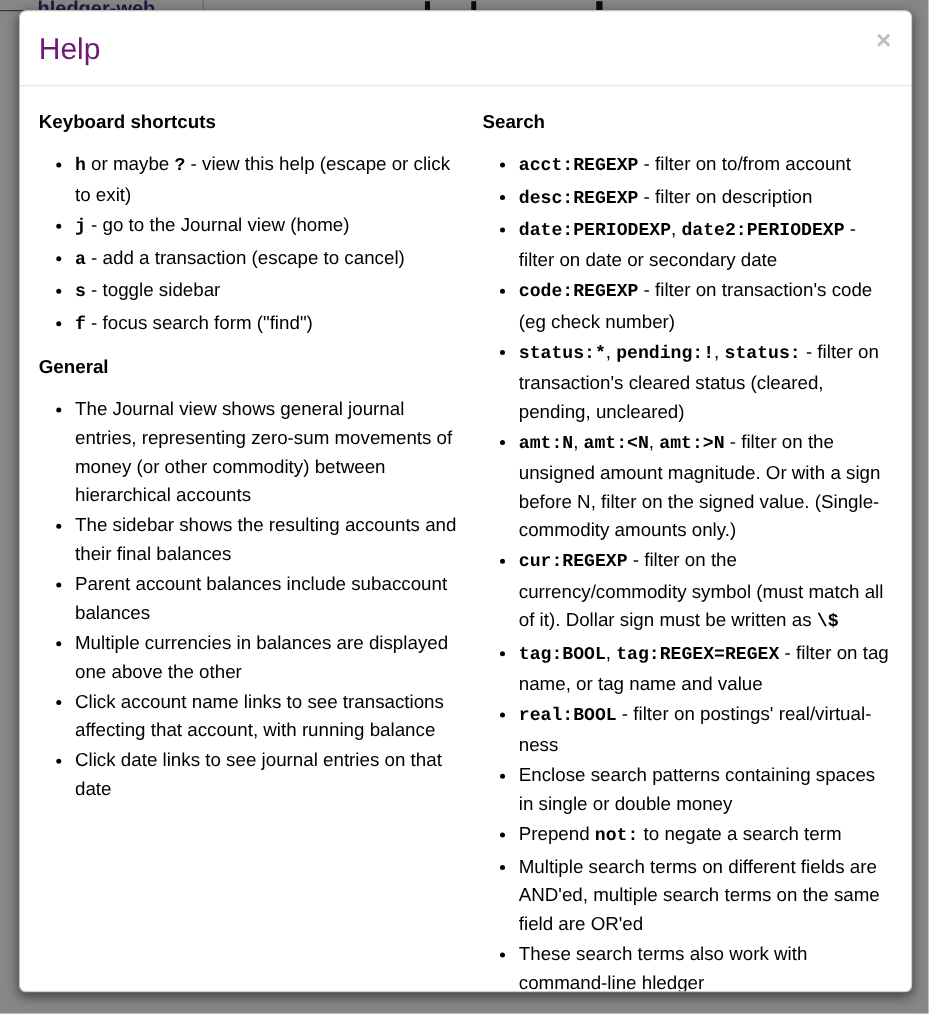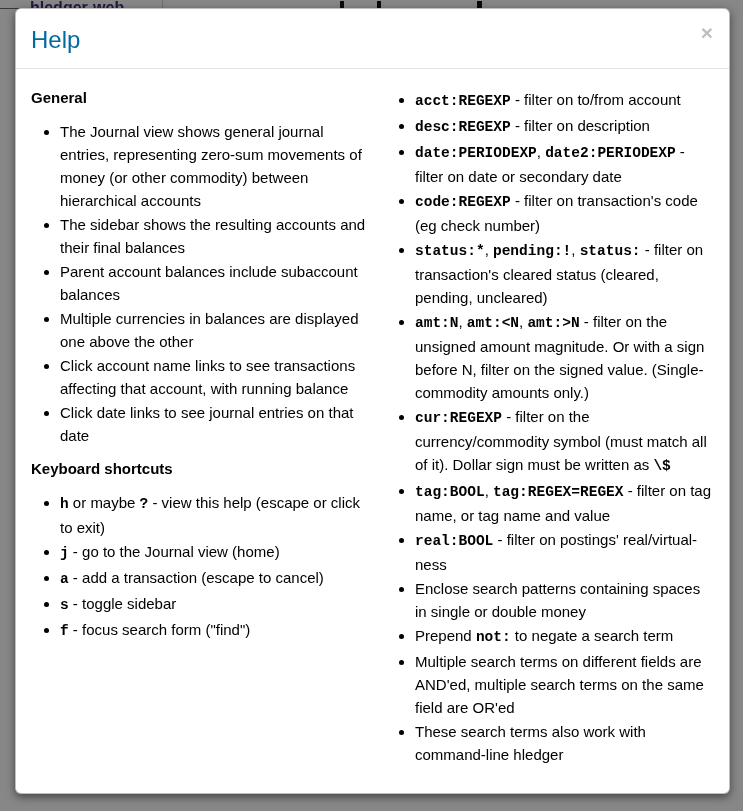--- a/index.html
+++ b/index.html
@@ -58,21 +58,21 @@
   }
   .modal-header {
     position: relative;
     padding: 15px 15px 13px 15px;
     border-bottom: 1px solid #e5e5e5;
   }
   .modal-title {
     font-size: 24px;
     font-weight: 400;
     line-height: 31px;
-    color: #0369a1;
+    color: #701a75;
   }
   .close-btn {
     position: absolute; right: 16px; top: 13px;
     background: none; border: none; cursor: pointer;
     font-family: "Liberation Sans", sans-serif;
     font-size: 21px; font-weight: bold; line-height: 21px;
     color: #bfbfbf;
   }
   .modal-body {
     display: flex;
@@ -120,43 +120,44 @@
 <div class="overlay"></div>
 
 <div class="modal">
   <div class="modal-header">
     <button class="close-btn">×</button>
     <h3 class="modal-title">Help</h3>
   </div>
   <div class="modal-body">
     <div class="help-col left">
       <div class="section">
+        <h4 class="section-heading">Keyboard shortcuts</h4>
+        <ul>
+            <li><span class="code">h</span><span> or maybe </span><span class="code">?</span><span> - view this help (escape or click to exit)</span></li>
+            <li><span class="code">j</span><span> - go to the Journal view (home)</span></li>
+            <li><span class="code">a</span><span> - add a transaction (escape to cancel)</span></li>
+            <li><span class="code">s</span><span> - toggle sidebar</span></li>
+            <li><span class="code">f</span><span> - focus search form ("find")</span></li>
+          </ul>
+      </div>
+      <div class="section">
         <h4 class="section-heading">General</h4>
         <ul>
             <li><span>The Journal view shows general journal entries, representing zero-sum movements of money (or other commodity) between hierarchical accounts</span></li>
             <li><span>The sidebar shows the resulting accounts and their final balances</span></li>
             <li><span>Parent account balances include subaccount balances</span></li>
             <li><span>Multiple currencies in balances are displayed one above the other</span></li>
             <li><span>Click account name links to see transactions affecting that account, with running balance</span></li>
             <li><span>Click date links to see journal entries on that date</span></li>
           </ul>
       </div>
-      <div class="section">
-        <h4 class="section-heading">Keyboard shortcuts</h4>
-        <ul>
-            <li><span class="code">h</span><span> or maybe </span><span class="code">?</span><span> - view this help (escape or click to exit)</span></li>
-            <li><span class="code">j</span><span> - go to the Journal view (home)</span></li>
-            <li><span class="code">a</span><span> - add a transaction (escape to cancel)</span></li>
-            <li><span class="code">s</span><span> - toggle sidebar</span></li>
-            <li><span class="code">f</span><span> - focus search form ("find")</span></li>
-          </ul>
-      </div>
     </div>
     <div class="help-col right">
       <div class="section">
+        <h4 class="section-heading">Search</h4>
         <ul>
             <li><span class="code">acct:REGEXP</span><span> - filter on to/from account</span></li>
             <li><span class="code">desc:REGEXP</span><span> - filter on description</span></li>
             <li><span class="code">date:PERIODEXP</span><span>, </span><span class="code">date2:PERIODEXP</span><span> - filter on date or secondary date</span></li>
             <li><span class="code">code:REGEXP</span><span> - filter on transaction's code (eg check number)</span></li>
             <li><span class="code">status:*</span><span>, </span><span class="code">pending:!</span><span>, </span><span class="code">status:</span><span> - filter on transaction's cleared status (cleared, pending, uncleared)</span></li>
             <li><span class="code">amt:N</span><span>, </span><span class="code">amt:&lt;N</span><span>, </span><span class="code">amt:&gt;N</span><span> - filter on the unsigned amount magnitude. Or with a sign before N, filter on the signed value. (Single-commodity amounts only.)</span></li>
             <li><span class="code">cur:REGEXP</span><span> - filter on the currency/commodity symbol (must match all of it). Dollar sign must be written as </span><span class="code">\$</span></li>
             <li><span class="code">tag:BOOL</span><span>, </span><span class="code">tag:REGEX=REGEX</span><span> - filter on tag name, or tag name and value</span></li>
             <li><span class="code">real:BOOL</span><span> - filter on postings' real/virtual-ness</span></li>

